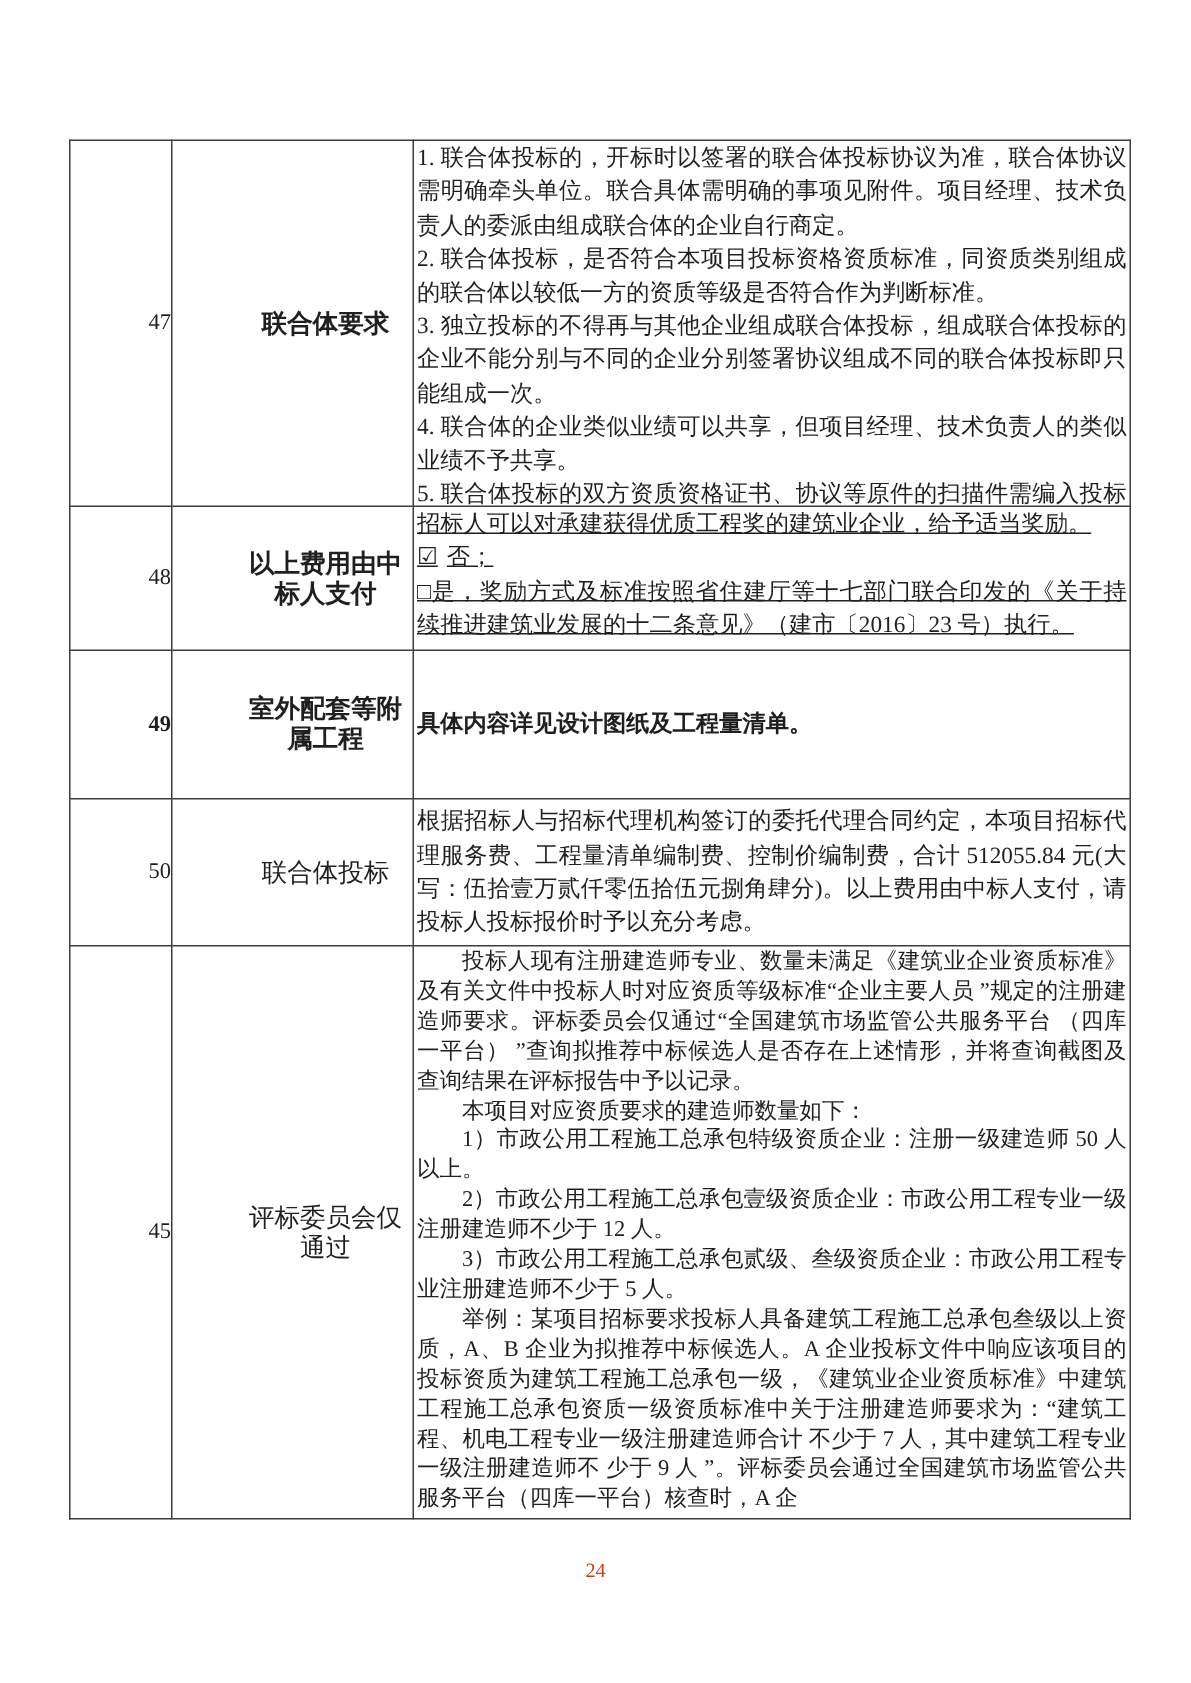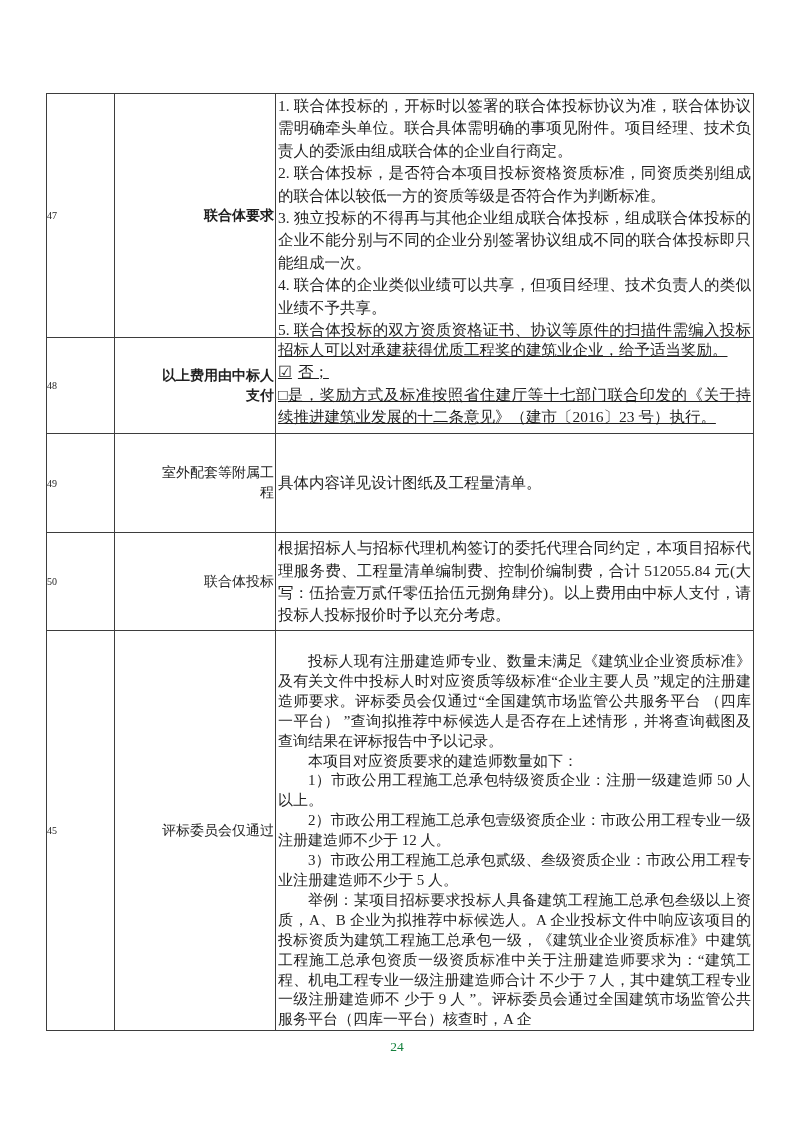--- a/index.html
+++ b/index.html
@@ -23,30 +23,30 @@
     width: 704px;
     border-collapse: collapse;
     table-layout: fixed;
   }
   table.doc-table td {
     border: 1px solid #3d3d3d;
     vertical-align: middle;
     padding: 0;
     overflow: hidden;
   }
-  td.col-no    { width: 67px;  text-align: left; font-size: 10px; }
+  td.col-no    { width: 67px;  text-align: right; font-size: 15px; }
   td.col-label { width: 160px; }
   td.col-body  { width: 477px; }
 
   .label-text {
     display: block;
     padding: 0 1px;
-    font-size: 14px;
+    font-size: 17px;
     line-height: 20px;
-    text-align: right;
+    text-align: center;
     margin-left: 44px;
   }
   .label-bold { font-weight: bold; }
 
   .cell-body {
     padding: 1px 2px 0 2px;
     font-size: 15.5px;
     line-height: 22.4px;
     text-align: justify;
     word-break: break-all;
@@ -55,40 +55,39 @@
   .cell-body p { margin: 0; }
 
   .row47-body { height: 242px; }
   .row48-body { height: 94px; text-decoration: underline; }
   .row49-body { }
   .row50-body { }
   .row51-body {
     height: 378px;
     font-size: 15px;
     line-height: 19.9px;
-    margin-top: 20px;
   }
   .row51-body p { text-indent: 2em; }
 
   .opt-line .box { margin-right: 6px; }
 
   tr.r47 { height: 244px; }
   tr.r48 { height: 96px; }
-  tr.r49 { height: 99px; }
+  tr.r49 { height: 99px; font-weight: bold; }
   tr.r50 { height: 98px; }
   tr.r51 { height: 382px; }
 
   .page-footer {
     position: absolute;
     left: 0;
     right: 0;
     top: 1039px;
     text-align: center;
     font-size: 13.5px;
-    color: #15803d;
+    color: #c2410c;
   }
 </style>
 </head>
 <body>
 
 <div class="page">
 
   <table class="doc-table">
 
     <tbody>

